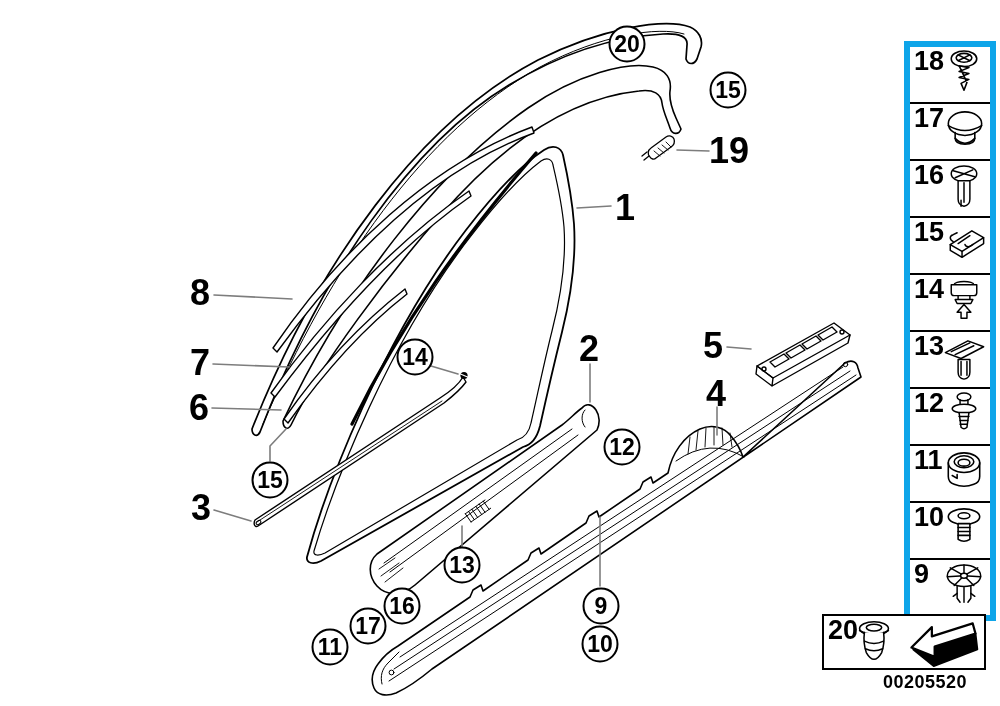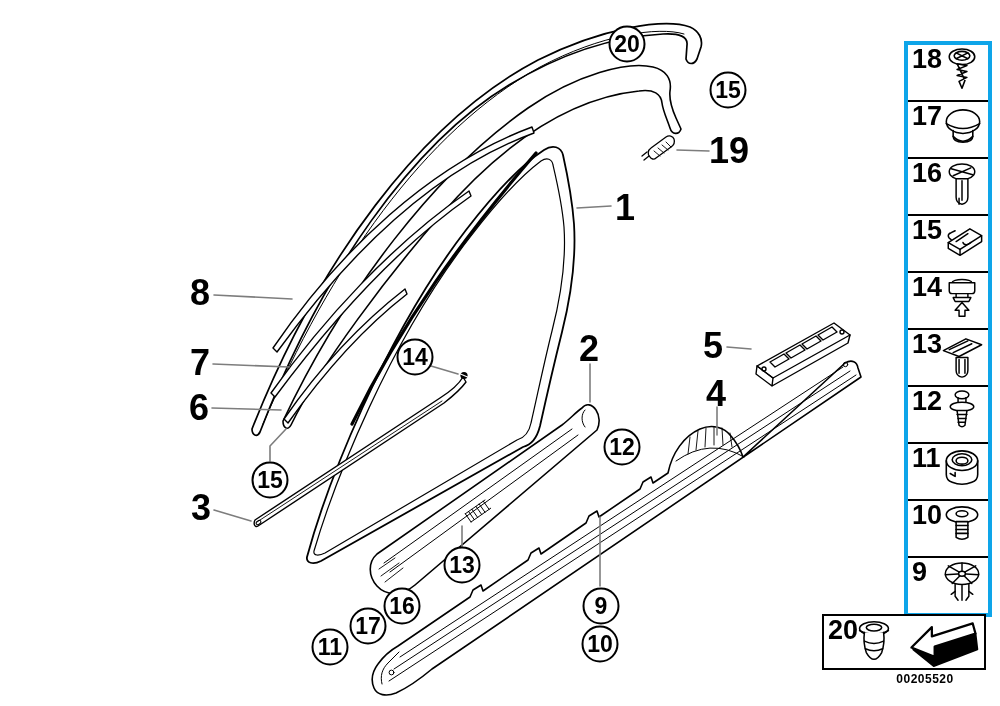--- a/index.html
+++ b/index.html
@@ -4,32 +4,32 @@
 <style>
   html,body{margin:0;padding:0;background:#fff;}
   .canvas{position:relative;width:1000px;height:706px;background:#fff;overflow:hidden;
           font-family:"Liberation Sans",sans-serif;color:#000;}
   svg.art{position:absolute;left:0;top:0;}
   .lbl{position:absolute;transform:translate(-50%,-50%);font-weight:bold;font-size:36px;
        line-height:1;user-select:none;}
   .circ{position:absolute;width:37px;height:37px;border:2.5px solid #000;border-radius:50%;
         background:#fff;display:flex;align-items:center;justify-content:center;
         font-weight:bold;font-size:23px;transform:translate(-50%,-50%);box-sizing:border-box;}
-  .sidebar{position:absolute;left:904px;top:41px;width:80px;border:4px solid #0ea5e9;background:#fff;}
+  .sidebar{position:absolute;left:904px;top:41px;width:80px;border:6px solid #0ea5e9;background:#fff;}
   .cell{height:55px;position:relative;border-top:2px solid #000;}
   .cell:first-child{border-top:none;}
   .cellnum{position:absolute;left:4px;top:0px;font-weight:bold;font-size:27px;line-height:1.05;}
   .cellicon{position:absolute;right:0px;top:1px;}
   .legendbox{position:absolute;left:822px;top:614px;width:81px;height:56px;border:2px solid #000;
              box-sizing:border-box;background:#fff;}
   .arrowbox{position:absolute;left:901px;top:614px;width:85px;height:56px;border:2px solid #000;
             border-left:none;box-sizing:border-box;background:#fff;}
   .legendnum{position:absolute;left:4px;top:0px;font-weight:bold;font-size:27px;line-height:1.05;}
   .docnum{position:absolute;left:925px;top:672px;transform:translateX(-50%);
-          font-weight:bold;font-size:12px;letter-spacing:.5px;}
+          font-weight:bold;font-size:18px;letter-spacing:.5px;}
 </style>
 </head>
 <body>
 
 <div class="canvas">
 
   <svg class="art" width="1000" height="706" viewBox="0 0 1000 706">
     <g fill="none" stroke="#000" stroke-width="1.6" stroke-linejoin="round" stroke-linecap="round">
 
       <g>

